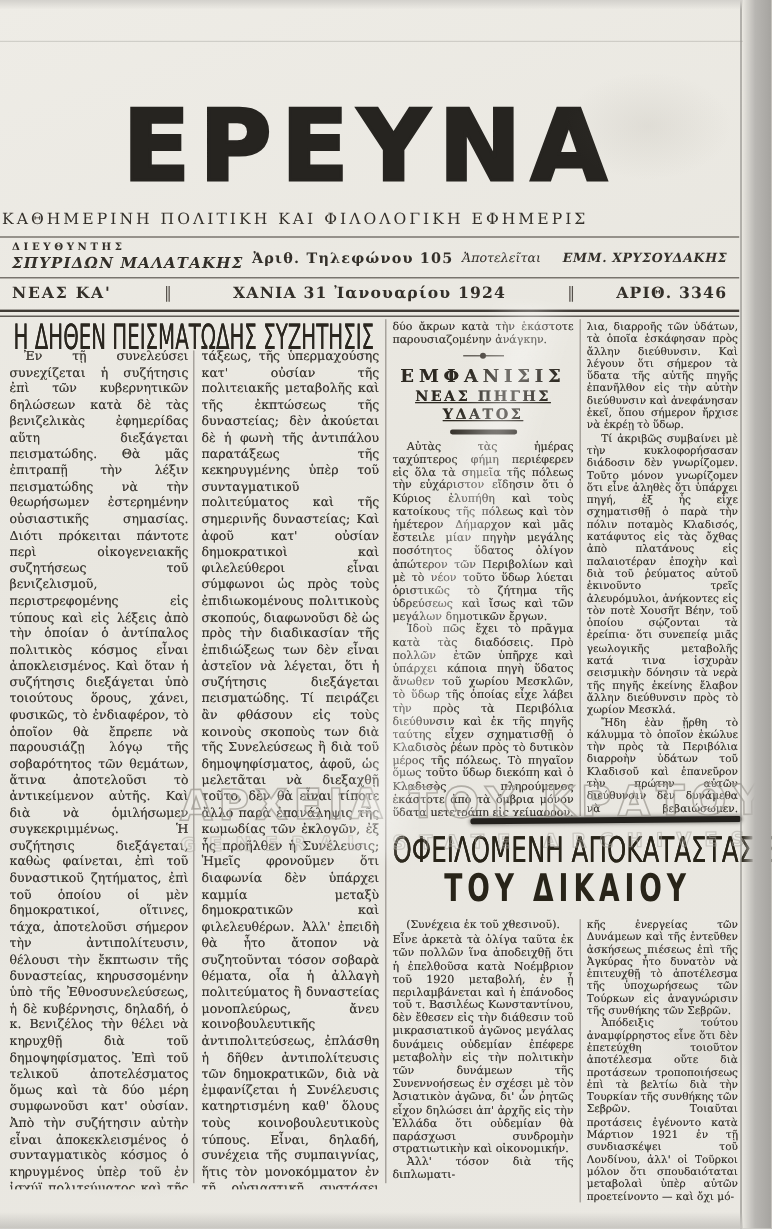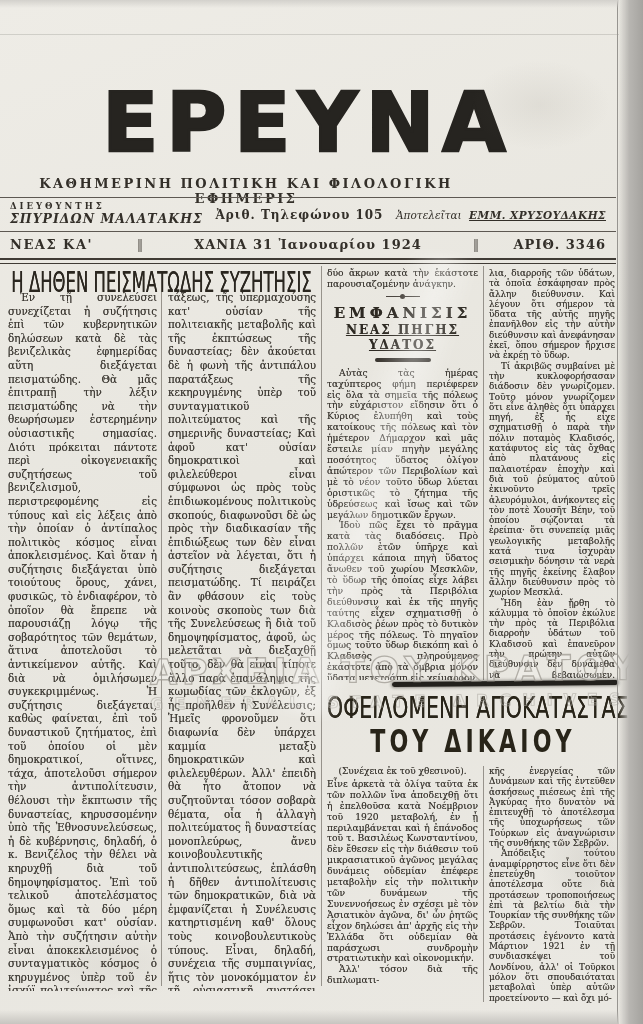--- a/index.html
+++ b/index.html
@@ -36,35 +36,35 @@
   
   .mast-pre{position:absolute;top:38px;left:0;width:616px;text-align:center;
     font-family:"DejaVu Sans",sans-serif;font-weight:bold;font-size:42px;line-height:1;
     letter-spacing:20px;text-indent:20px;color:#24211c;
     -webkit-text-stroke:1.5px #24211c;}
   .mast-title{position:absolute;top:80px;left:0;width:616px;text-align:center;
     font-family:"DejaVu Sans",sans-serif;font-weight:bold;font-size:82px;line-height:1.05;
     letter-spacing:8px;color:#262420;-webkit-text-stroke:2.5px #262420;
     text-shadow:0 0 1px rgba(38,36,32,.8);}
   .mast-sub{position:absolute;top:176px;left:0;width:492px;text-align:center;
-    font-weight:bold;font-size:13px;letter-spacing:2.5px;color:#332f29;}
+    font-weight:normal;font-size:13px;letter-spacing:2.5px;color:#332f29;}
   
   .hrule{position:absolute;left:0;width:616px;background:#5d5852;z-index:2;}
   .r1{top:197px;height:1px;}
   .r2{top:231px;height:1px;}
   .r3{top:258px;height:2px;background:#403b35;}
   .r4{top:263px;height:1px;background:#403b35;}
   .info-row{position:absolute;top:200px;left:10px;width:596px;height:29px;
     display:flex;justify-content:space-between;align-items:center;color:#332f29;}
   .info-director{line-height:1.15;}
   .info-director .lbl{font-size:8.5px;font-weight:bold;letter-spacing:3px;}
   .info-director .nm{font-size:12.5px;font-weight:bold;letter-spacing:1px;font-style:italic;}
   .info-phone{font-size:12px;font-weight:bold;letter-spacing:1px;}
   .info-manager{font-size:10.5px;font-style:italic;}
-  .info-manager b{font-style:italic;margin-left:4px;letter-spacing:.5px;text-decoration:underline;}
+  .info-manager b{font-style:italic;margin-left:15px;letter-spacing:.5px;}
   .date-row{position:absolute;top:233px;left:10px;width:596px;height:23px;
     display:flex;align-items:center;color:#332f29;font-weight:bold;}
   .date-year{width:110px;font-size:13px;letter-spacing:1.5px;}
   .date-sep{width:40px;text-align:center;font-weight:normal;color:#55504a;font-size:13px;}
   .date-center{flex:1;text-align:center;font-size:13px;letter-spacing:1px;}
   .date-issue{width:110px;text-align:right;font-size:13px;letter-spacing:1px;}
   
   .vrule{position:absolute;width:1px;background:rgba(82,76,69,.55);z-index:1;}
   .v1{left:161px;top:292px;height:694px;}
   .v2{left:321px;top:266px;height:720px;}

